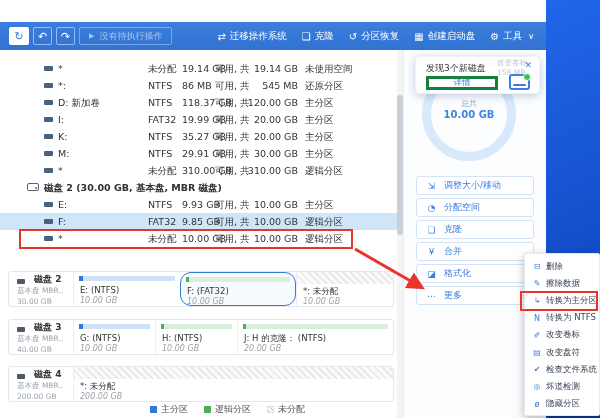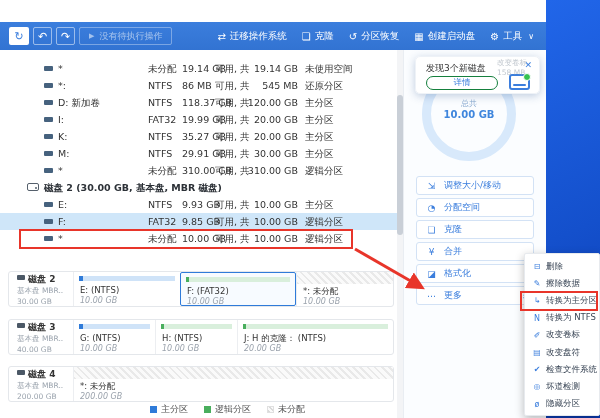--- a/index.html
+++ b/index.html
@@ -46,26 +46,26 @@
   .c-type{position:absolute;left:305px;top:3px}
   .ic-drive{position:absolute;left:27px;top:4px;width:12px;height:8px;border:1px solid #55606c;border-radius:2px}
   .ic-drive::after{content:"";position:absolute;right:1px;bottom:1px;width:2px;height:2px;border-radius:50%;background:#55606c}
   .d-name{position:absolute;left:44px;top:3px;font-weight:bold;color:#2c3137;white-space:nowrap}
   
   .vsb{position:absolute;left:397px;top:50px;width:6px;height:368px;background:#f3f4f6;z-index:2}
   .vsb-thumb{position:absolute;left:0;top:45px;width:6px;height:140px;background:#c9cfd7;border-radius:3px}
   
   .dcard{position:absolute;left:8px;width:386px;height:36px;border:1px solid #e4e7eb;border-radius:3px;background:#fff;z-index:1}
   .dlabel{position:absolute;left:8px;top:3px;width:55px;line-height:1}
-  .dl-name{font-weight:bold;font-size:9px;color:#333;display:flex;align-items:flex-start;gap:3px;white-space:nowrap}
+  .dl-name{font-weight:bold;font-size:9px;color:#333;display:flex;align-items:flex-end;gap:9px;white-space:nowrap}
   .ic-dash{width:8px;height:5px;background:#4b5866;border-radius:1px;display:inline-block;flex:none}
   .dl-info,.dl-size{font-size:7.5px;color:#9aa3ad;margin-top:3px;white-space:nowrap}
   .dblocks{position:absolute;left:64px;top:0;right:0;bottom:0;display:flex}
   .dblock{position:relative;border-left:1px solid #eceef1;height:100%}
-  .dblock.selected{border:1px solid #2f7bd9;border-radius:2px;background:#f7fbff}
+  .dblock.selected{border:1px solid #2f7bd9;border-radius:11px;background:#f7fbff}
   .strip{position:absolute;left:5px;right:5px;top:4px;height:5px}
   .strip.primary{background:#cfe3f8}.strip.logical{background:#d9efdc}
   .strip-used{height:100%;background:#2f7bd9}
   .strip.logical .strip-used{background:#49ae5d}
   .hatch{position:absolute;left:0;right:0;top:0;height:12px;background:repeating-linear-gradient(45deg,#e9e9e9 0 2px,#fafafa 2px 5px)}
   .blabel{position:absolute;left:6px;top:13px;font-size:8.5px;color:#333;white-space:nowrap}
   .bsize{position:absolute;left:6px;top:24px;font-size:8px;color:#9aa2ac;font-style:italic;white-space:nowrap}
   .dblock.unalloc .blabel{top:14px}.dblock.unalloc .bsize{top:25px}
   
   .legend{position:absolute;left:150px;top:403px;display:flex;align-items:center;gap:16px;font-size:9px;color:#555;z-index:1}
@@ -76,21 +76,21 @@
   
   .panel{position:absolute;left:403px;top:50px;width:143px;height:368px;background:#fbfdff;border-left:1px solid #e9edf2;z-index:1}
   .donut{position:absolute;left:422px;top:67px;width:94px;height:94px;border-radius:50%;border:9px solid #d8e9fb;z-index:1}
   .donut-txt{position:absolute;left:422px;top:99px;width:94px;text-align:center;z-index:2;line-height:1.25}
   .donut-total-label{font-size:8px;color:#86a8cf}
   .donut-total{font-size:10px;font-weight:bold;color:#3f86dd}
   .used-txt{position:absolute;left:497px;top:58px;font-size:7.5px;color:#8d99a6;opacity:.55;z-index:6;line-height:1.35}
   .popup{position:absolute;left:415px;top:56px;width:125px;height:38px;background:rgba(255,255,255,.96);border:1px solid #eef2f7;border-radius:5px;box-shadow:0 2px 8px rgba(40,80,140,.28);z-index:5}
   .popup-title{position:absolute;left:10px;top:5px;font-size:9px;color:#333;white-space:nowrap}
   .popup-x{position:absolute;right:7px;top:3px;color:#3b7edd;font-size:9px}
-  .popup-btn{position:absolute;left:10px;top:19px;width:72px;height:14px;border:1px solid #15803d;border-radius:7px;background:#fff;color:#3b7edd;font-size:8.5px;display:flex;align-items:center;justify-content:center}
+  .popup-btn{position:absolute;left:10px;top:19px;width:72px;height:14px;border:3px solid #15803d;border-radius:0;background:#fff;color:#3b7edd;font-size:8.5px;display:flex;align-items:center;justify-content:center}
   .popup-disk{position:absolute;right:9px;top:17px;width:21px;height:16px;border:2px solid #3b7edd;border-radius:3px}
   .popup-disk::before{content:"";position:absolute;left:2px;right:2px;bottom:2px;height:2px;background:#3b7edd;border-radius:1px}
   .popup-disk::after{content:"";position:absolute;right:-3px;top:-3px;width:6px;height:6px;border-radius:50%;background:#35c24f;border:1px solid #fff}
   .pbtn{position:absolute;left:416px;width:118px;height:19px;background:#fff;border:1px solid #d3e2f5;border-radius:3px;color:#3b7edd;font-size:9px;display:flex;align-items:center;z-index:2}
   .pbtn .pic{width:11px;margin:0 7px 0 9px;text-align:center;font-size:9px;flex:none}
   .pbtn .arr{margin-left:auto;margin-right:7px;font-size:9px}
   
   .menu{position:absolute;left:524px;top:253px;width:76px;height:163px;background:#fff;border:1px solid #e7eaee;border-radius:2px;box-shadow:0 3px 10px rgba(0,0,0,.28);padding-top:4px;z-index:8}
   .mitem{height:17.2px;display:flex;align-items:center;font-size:8.5px;color:#3a4656;white-space:nowrap}
   .mi-ic{width:10px;margin:0 4px 0 7px;color:#3b7edd;font-size:8px;text-align:center;flex:none}

